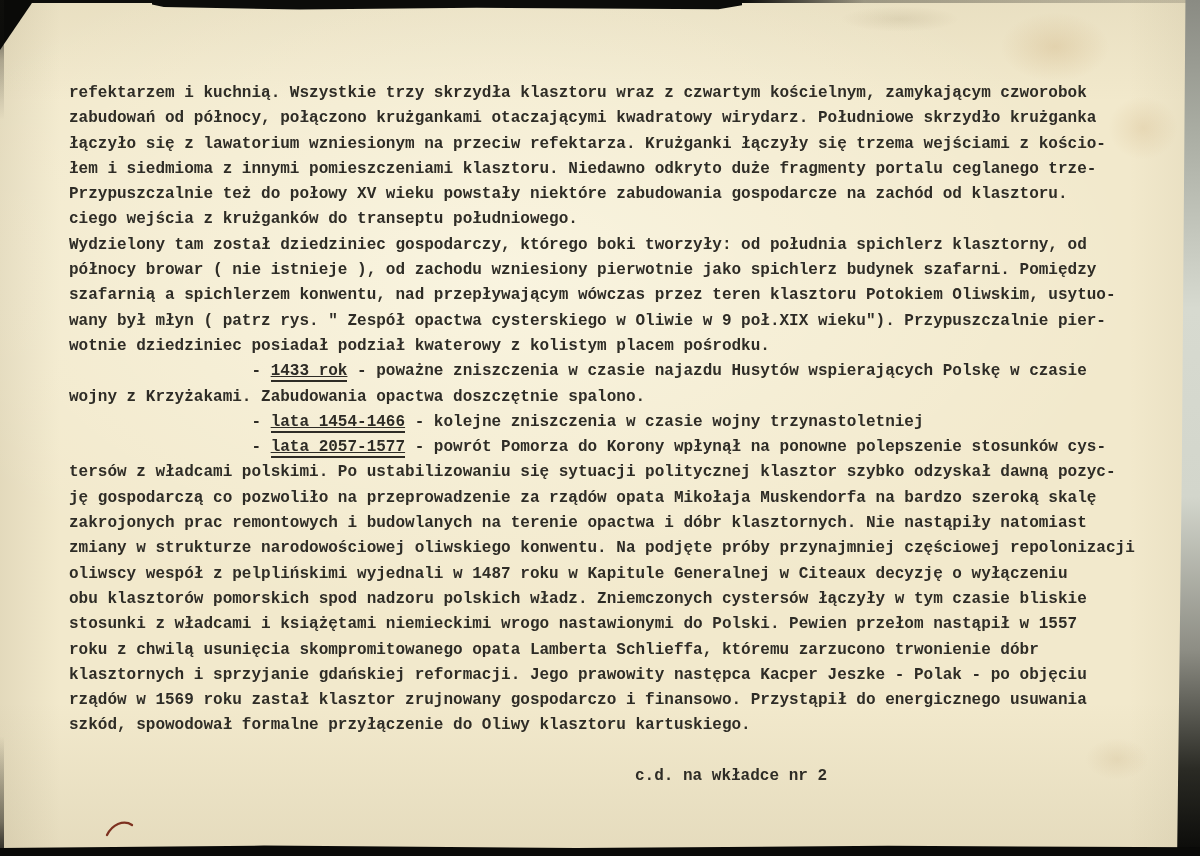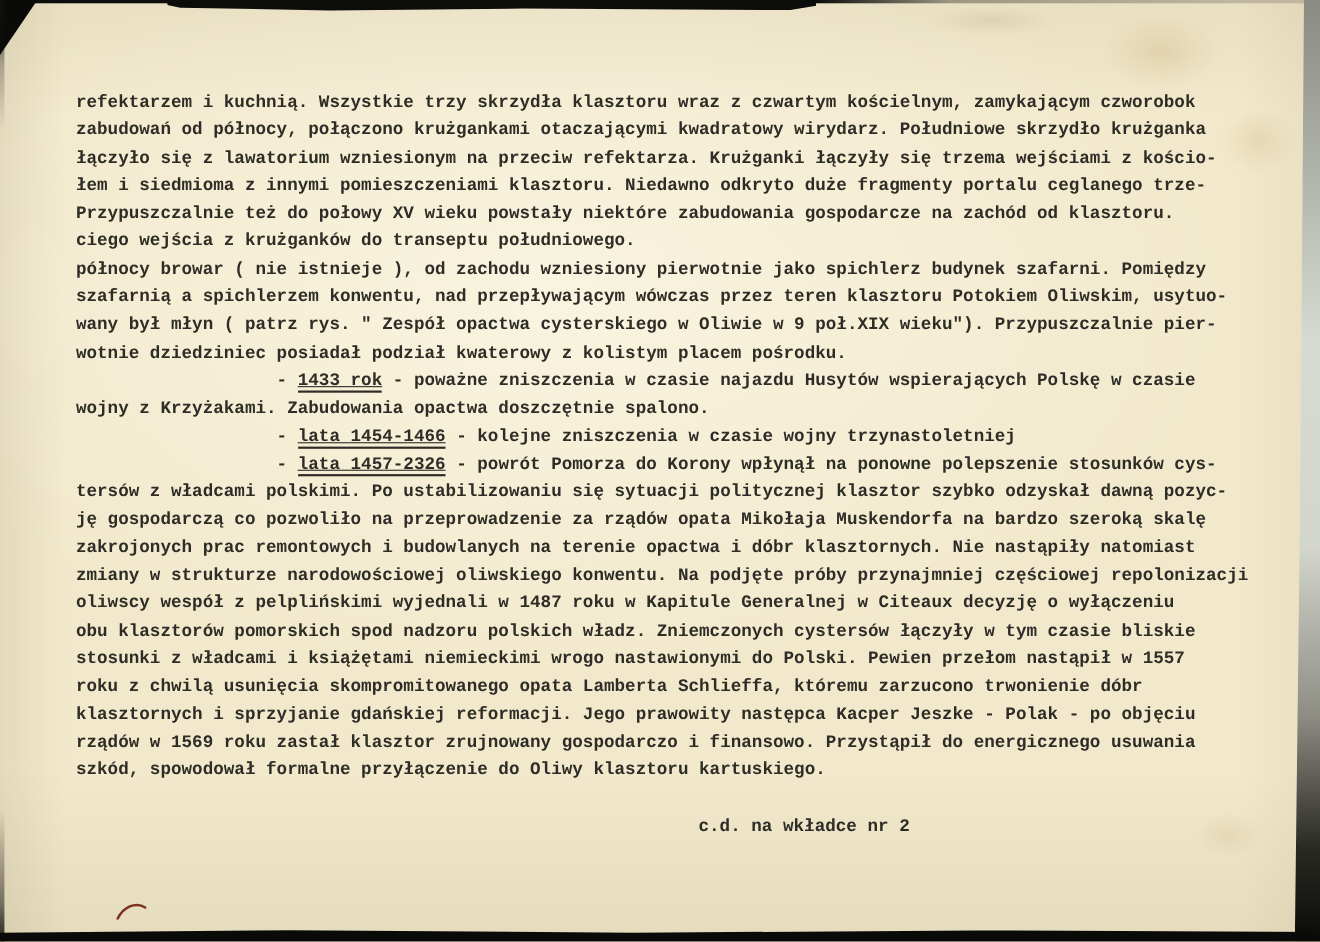--- a/index.html
+++ b/index.html
@@ -94,28 +94,29 @@
   <div class="edge-bottom"></div>
 
   <div class="doc">
 
   <div class="line">refektarzem i kuchnią. Wszystkie trzy skrzydła klasztoru wraz z czwartym kościelnym, zamykającym czworobok</div>
       <div class="line">zabudowań od północy, połączono krużgankami otaczającymi kwadratowy wirydarz. Południowe skrzydło krużganka</div>
       <div class="line">łączyło się z lawatorium wzniesionym na przeciw refektarza. Krużganki łączyły się trzema wejściami z kościo-</div>
       <div class="line">łem i siedmioma z innymi pomieszczeniami klasztoru. Niedawno odkryto duże fragmenty portalu ceglanego trze-</div>
       <div class="line">Przypuszczalnie też do połowy XV wieku powstały niektóre zabudowania gospodarcze na zachód od klasztoru.</div>
       <div class="line">ciego wejścia z krużganków do transeptu południowego.</div>
+      <div class="line">Wydzielony tam został dziedziniec gospodarczy, którego boki tworzyły: od południa spichlerz klasztorny, od</div>
       <div class="line">północy browar ( nie istnieje ), od zachodu wzniesiony pierwotnie jako spichlerz budynek szafarni. Pomiędzy</div>
       <div class="line">szafarnią a spichlerzem konwentu, nad przepływającym wówczas przez teren klasztoru Potokiem Oliwskim, usytuo-</div>
       <div class="line">wany był młyn ( patrz rys. " Zespół opactwa cysterskiego w Oliwie w 9 poł.XIX wieku"). Przypuszczalnie pier-</div>
       <div class="line">wotnie dziedziniec posiadał podział kwaterowy z kolistym placem pośrodku.</div>
       <div class="line"><span>                   - </span><span class="u">1433 rok</span><span> - poważne zniszczenia w czasie najazdu Husytów wspierających Polskę w czasie</span></div>
       <div class="line">wojny z Krzyżakami. Zabudowania opactwa doszczętnie spalono.</div>
       <div class="line"><span>                   - </span><span class="u">lata 1454-1466</span><span> - kolejne zniszczenia w czasie wojny trzynastoletniej</span></div>
-      <div class="line"><span>                   - </span><span class="u">lata 1457-2326</span><span> - powrót Pomorza do Korony wpłynął na ponowne polepszenie stosunków cys-</span></div>
+      <div class="line"><span>                   - </span><span class="u">lata 2057-1577</span><span> - powrót Pomorza do Korony wpłynął na ponowne polepszenie stosunków cys-</span></div>
       <div class="line">tersów z władcami polskimi. Po ustabilizowaniu się sytuacji politycznej klasztor szybko odzyskał dawną pozyc-</div>
       <div class="line">ję gospodarczą co pozwoliło na przeprowadzenie za rządów opata Mikołaja Muskendorfa na bardzo szeroką skalę</div>
       <div class="line">zakrojonych prac remontowych i budowlanych na terenie opactwa i dóbr klasztornych. Nie nastąpiły natomiast</div>
       <div class="line">zmiany w strukturze narodowościowej oliwskiego konwentu. Na podjęte próby przynajmniej częściowej repolonizacji</div>
       <div class="line">oliwscy wespół z pelplińskimi wyjednali w 1487 roku w Kapitule Generalnej w Citeaux decyzję o wyłączeniu</div>
       <div class="line">obu klasztorów pomorskich spod nadzoru polskich władz. Zniemczonych cystersów łączyły w tym czasie bliskie</div>
       <div class="line">stosunki z władcami i książętami niemieckimi wrogo nastawionymi do Polski. Pewien przełom nastąpił w 1557</div>
       <div class="line">roku z chwilą usunięcia skompromitowanego opata Lamberta Schlieffa, któremu zarzucono trwonienie dóbr</div>
       <div class="line">klasztornych i sprzyjanie gdańskiej reformacji. Jego prawowity następca Kacper Jeszke - Polak - po objęciu</div>
       <div class="line">rządów w 1569 roku zastał klasztor zrujnowany gospodarczo i finansowo. Przystąpił do energicznego usuwania</div>

